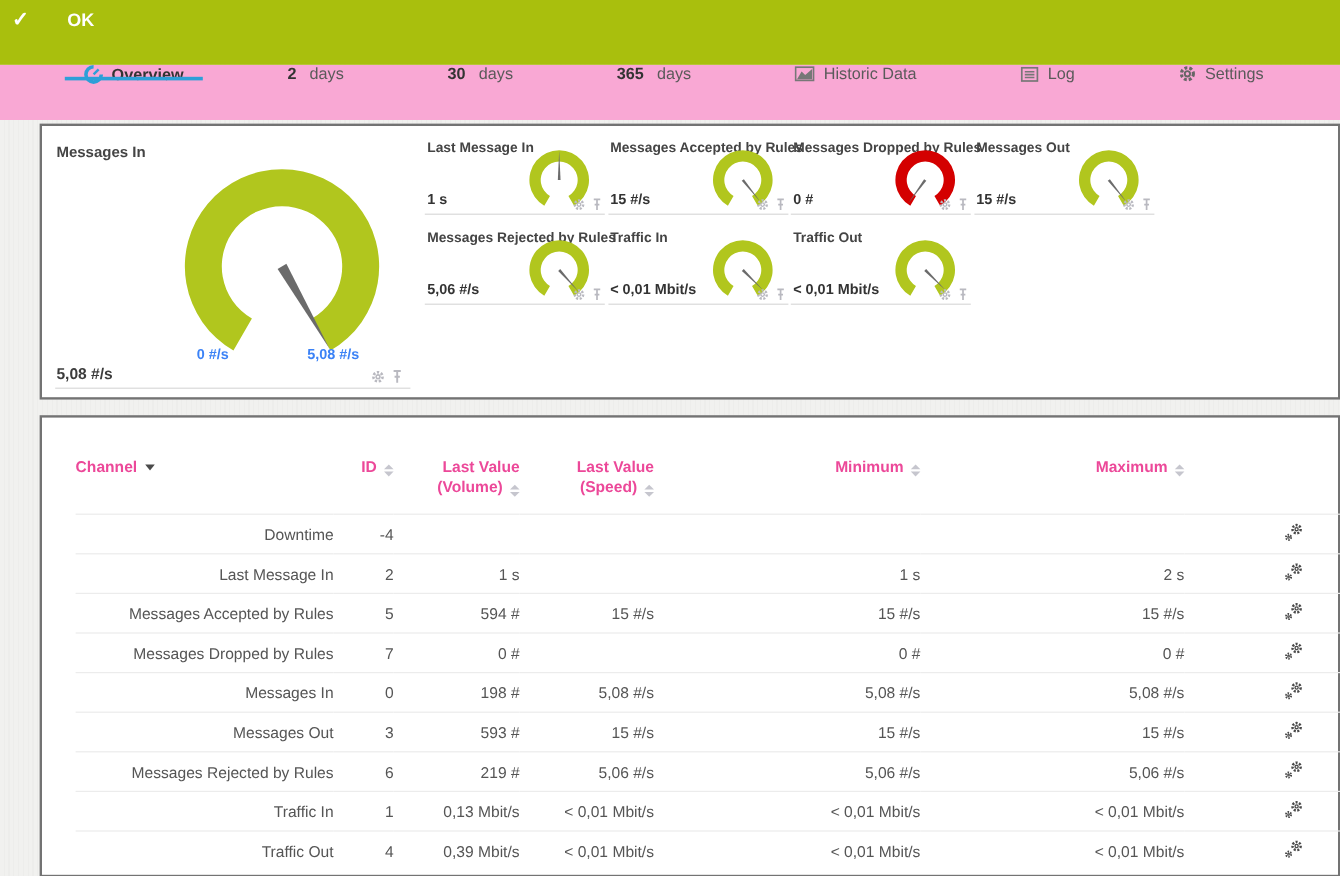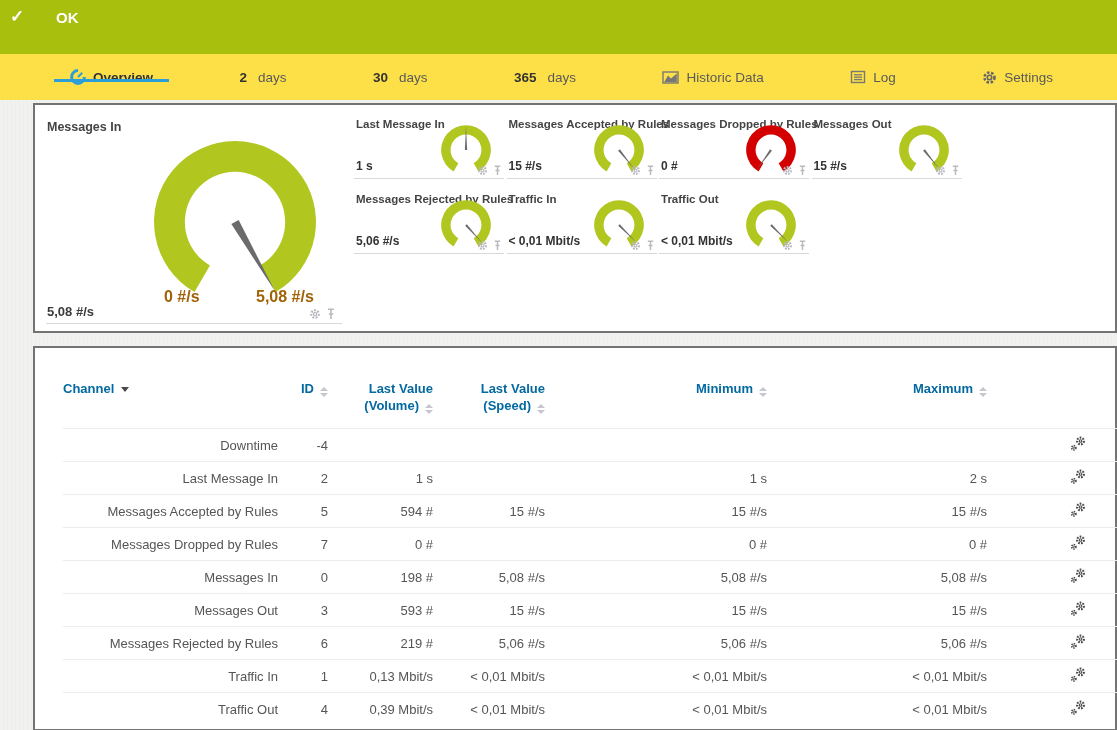--- a/index.html
+++ b/index.html
@@ -15,60 +15,60 @@
   .sensor-header { height:54px; background:#a9bf0d; color:#fff; position:relative; padding:6px 0 0 34px; }
   .hdr-check { position:absolute; left:10px; top:6px; font-size:17px; font-weight:bold; }
   .hdr-line1 { display:flex; align-items:baseline; }
   .hdr-type { font-style:italic; font-weight:300; font-size:17px; margin-right:8px; }
   .hdr-title { font-weight:bold; font-size:18px; }
   .hdr-flag { font-size:11px; vertical-align:super; margin-left:4px; position:relative; top:-6px; }
   .hdr-stars { font-size:13px; letter-spacing:2px; margin-left:26px; position:relative; top:-2px; }
   .hdr-status { font-size:15px; font-weight:bold; margin:3px 0 0 22px; }
 
   
-  .tabbar { height:46px; background:#fde047; display:flex; align-items:center;
+  .tabbar { height:46px; background:#f9a8d4; display:flex; align-items:flex-start;
             justify-content:space-between; padding:0 58px 0 64px; }
   .tab { display:flex; align-items:center; gap:7px; font-size:13.5px; color:#5a5a5a;
          position:relative; cursor:pointer; padding:0 6px; }
   .tab b { color:#333; font-weight:bold; margin-right:4px; }
   .tab.selected { color:#333; font-weight:bold; }
   .tab.selected::after { content:""; position:absolute; left:-10px; right:-10px; bottom:3px;
          height:3px; background:#2d9fd8; }
   .tab svg { display:block; }
 
   
   .content { padding:3px 0 0 33px; }
   .panel { background:#fff; border:2px solid #737373; }
   .gauge-panel { height:230px; display:flex; padding:13px 0 0 11px; }
 
   .big-cell { width:296px; height:206px; position:relative; border-bottom:1px solid #d9d9d9; margin-right:12px; flex:none; }
   .cell-title { font-size:11.5px; font-weight:bold; color:#444; }
   .big-cell .cell-title { position:absolute; left:1px; top:2px; font-size:12.5px; }
   .big-gauge { position:absolute; left:101px; top:16px; }
-  .scale-lbl { position:absolute; top:170px; font-size:16px; font-weight:bold; color:#a16207; }
+  .scale-lbl { position:absolute; top:170px; font-size:12px; font-weight:bold; color:#3b82f6; }
   .scale-min { left:118px; }
   .scale-max { left:210px; }
   .big-value { position:absolute; left:1px; bottom:4px; font-size:13px; font-weight:bold; }
   .cell-icons { position:absolute; display:flex; gap:5px; align-items:center; }
   .big-cell .cell-icons { right:6px; bottom:3px; }
 
   .small-grid { flex:1; display:flex; flex-wrap:wrap; align-content:flex-start; }
   .small-cell { width:150px; height:61px; margin:0 2.5px 14px 0; position:relative;
                 border-bottom:1px solid #d9d9d9; }
   .small-cell .cell-title { position:absolute; left:2px; top:0; white-space:nowrap; }
   .small-gauge { position:absolute; right:11px; top:5px; }
   .small-value { position:absolute; left:2px; bottom:5px; font-size:12px; font-weight:bold; color:#333; }
   .small-cell .cell-icons { right:2px; bottom:2px; }
 
   
   .table-panel { margin-top:13px; min-height:385px; padding:32px 0 0 28px; }
   table { border-collapse:collapse; table-layout:fixed; width:1056px; }
   col.c-channel{width:215px} col.c-id{width:50px} col.c-vol{width:105px}
   col.c-speed{width:112px} col.c-min{width:222px} col.c-max{width:220px} col.c-gear{width:132px}
-  th { font-size:13px; font-weight:bold; color:#0369a1; text-align:right;
+  th { font-size:13px; font-weight:bold; color:#ec4899; text-align:right;
        vertical-align:top; padding:0 0 14px 0; white-space:pre-line; line-height:17px; cursor:pointer; }
   th:first-child { text-align:left; }
   td { font-size:13px; color:#555; height:33px; text-align:right; padding:0; }
   td:first-child { text-align:right; }
   tbody tr { border-top:1px solid #ececec; }
   td.gearcell { text-align:center; padding-left:50px; }
 
   .sorts { display:inline-flex; flex-direction:column; gap:2px; margin-left:6px; vertical-align:2px; }
   .sorts i { width:0; height:0; border-left:4px solid transparent; border-right:4px solid transparent; }
   .sorts .up { border-bottom:4px solid #c6c6ce; }

